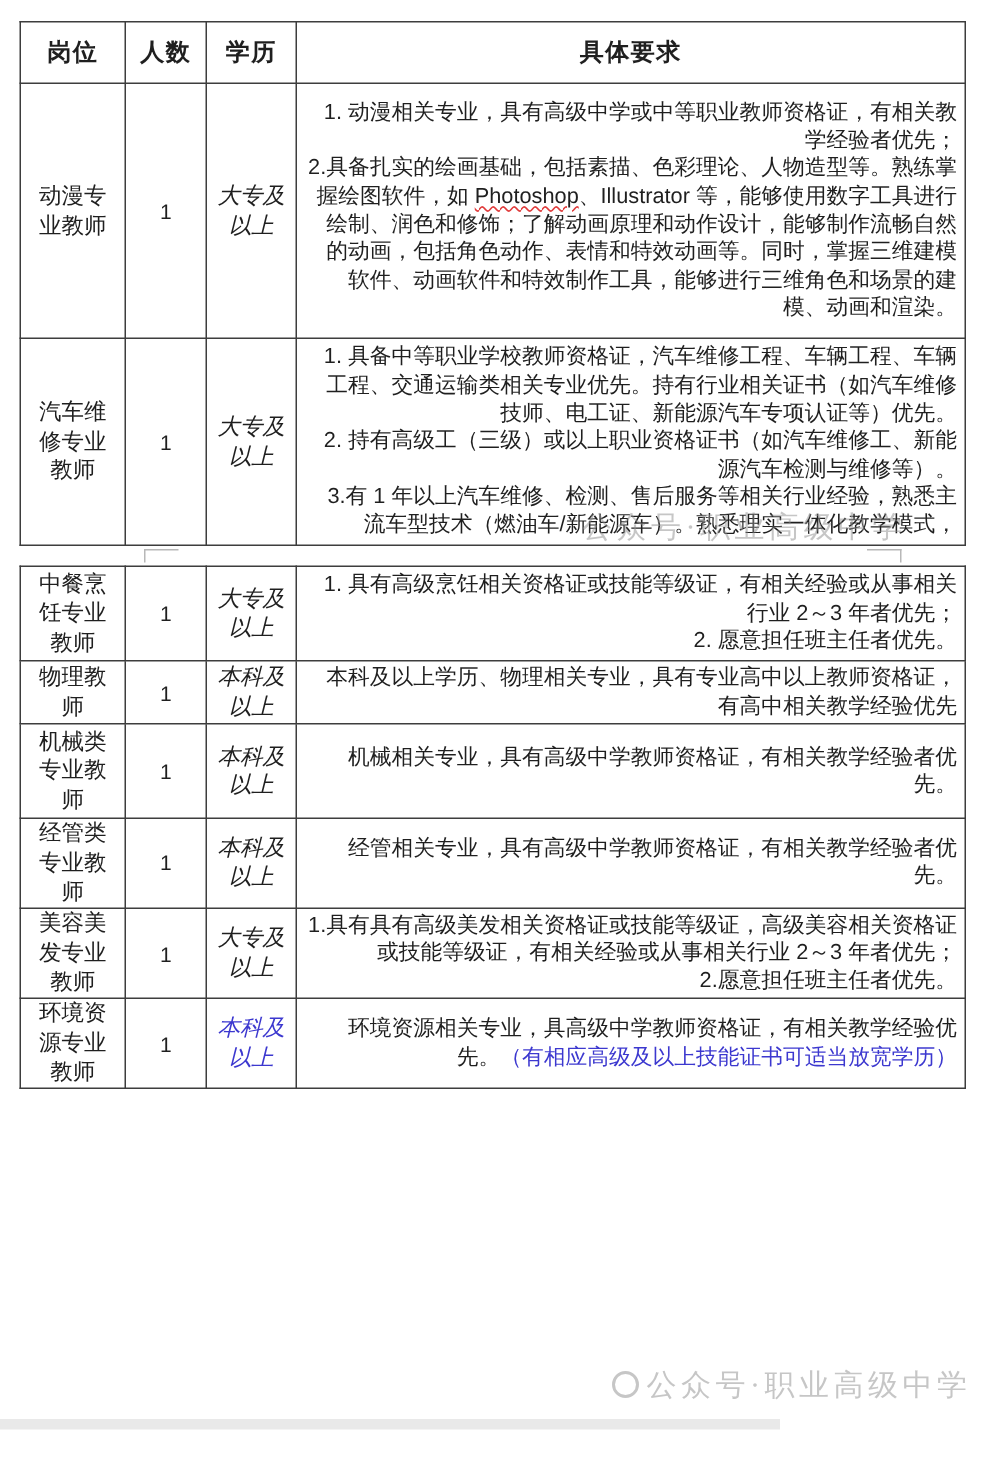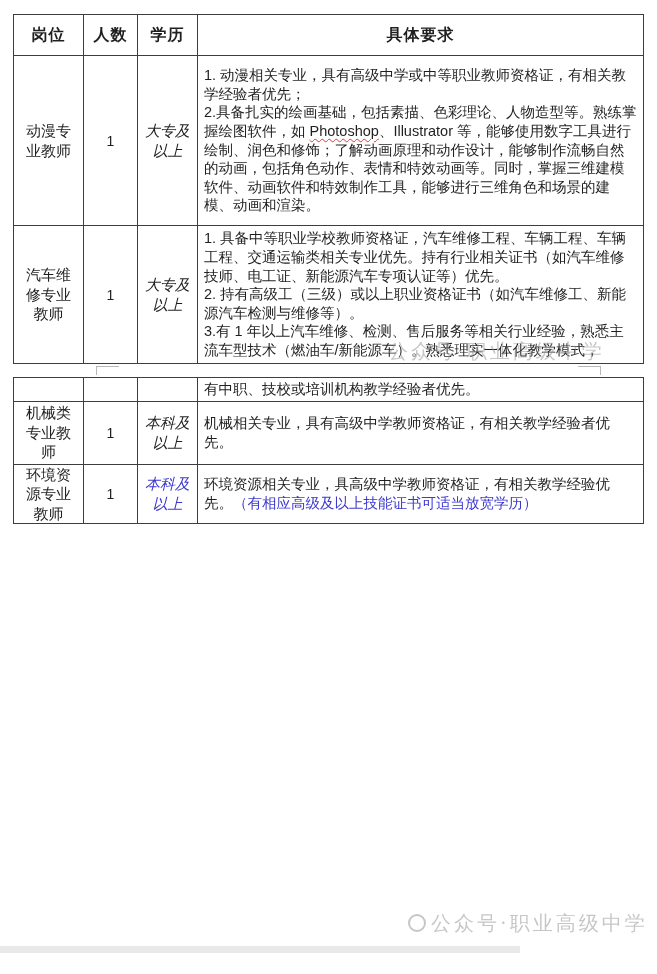--- a/index.html
+++ b/index.html
@@ -9,21 +9,21 @@
     font-family:"Liberation Sans","DejaVu Sans",sans-serif;
   }
   table{border-collapse:collapse;position:absolute;left:13px;table-layout:fixed;background:#fff;border-radius:19px;}
   #table-1{top:14px;width:630px;}
   #table-2{top:377px;width:630px;}
   th,td{border:1px solid #3d3d3d;overflow:hidden;}
   th{font-size:16px;font-weight:bold;text-align:center;vertical-align:middle;letter-spacing:1px;}
   .c-pos{text-align:center;vertical-align:middle;font-size:15px;line-height:19.5px;padding:0 9px;}
   .c-cnt{text-align:center;vertical-align:middle;font-size:14px;}
   .c-edu{text-align:center;vertical-align:middle;font-size:15px;line-height:19.5px;padding:0 5px;font-style:italic;}
-  .c-req{font-size:14.5px;line-height:18.6px;text-align:left;vertical-align:middle;padding:2px 5px 2px 6px;}
+  .c-req{font-size:14.5px;line-height:18.6px;text-align:right;vertical-align:middle;padding:2px 5px 2px 6px;}
   .blue{color:#3c38cf;}
   .squiggle{text-decoration:underline wavy #e03a3a;text-decoration-thickness:1px;text-underline-offset:2px;}
   .wm{position:absolute;color:#8f8f8f;opacity:0.5;font-size:20px;letter-spacing:3px;
       white-space:nowrap;pointer-events:none;z-index:9;font-family:Liberation Serif, serif;}
   .wm-icon{display:inline-block;width:14px;height:14px;border:2px solid #8f8f8f;border-radius:50%;
       vertical-align:-2px;margin-right:5px;}
   .mark{position:absolute;width:22px;height:8px;border-top:1px solid #b8b8b8;z-index:3;}
   #mark-left{left:96px;top:366px;border-left:1px solid #b8b8b8;}
   #mark-right{left:578px;top:366px;border-right:1px solid #b8b8b8;}
   #edge-shadow{position:absolute;left:0;top:946px;width:520px;height:7px;background:#e9e9e9;z-index:1;}
@@ -71,31 +71,55 @@
 <div class="mark" id="mark-right"></div>
 
 <table id="table-2">
   <colgroup>
       <col style="width:70px">
       <col style="width:54px">
       <col style="width:60px">
       <col style="width:446px">
     </colgroup>
   <tbody>
-      <tr style="height:21px">
-    <td class="c-pos"></td>
-    <td class="c-cnt"></td>
-    <td class="c-edu"></td>
-    <td class="c-req">有中职、技校或培训机构教学经验者优先。</td>
+  <tr style="height:63px">
+    <td class="c-pos">中餐烹饪专业教师</td>
+    <td class="c-cnt">1</td>
+    <td class="c-edu">大专及以上</td>
+    <td class="c-req">
+      <div>1. 具有高级烹饪相关资格证或技能等级证，有相关经验或从事相关行业 2～3 年者优先；</div>
+      <div>2. 愿意担任班主任者优先。</div>
+    </td>
+  </tr>
+  <tr style="height:42px">
+    <td class="c-pos">物理教师</td>
+    <td class="c-cnt">1</td>
+    <td class="c-edu">本科及以上</td>
+    <td class="c-req">本科及以上学历、物理相关专业，具有专业高中以上教师资格证，有高中相关教学经验优先</td>
   </tr>
   <tr style="height:63px">
     <td class="c-pos">机械类专业教师</td>
     <td class="c-cnt">1</td>
     <td class="c-edu">本科及以上</td>
     <td class="c-req">机械相关专业，具有高级中学教师资格证，有相关教学经验者优先。</td>
+  </tr>
+  <tr style="height:57px">
+    <td class="c-pos">经管类专业教师</td>
+    <td class="c-cnt">1</td>
+    <td class="c-edu">本科及以上</td>
+    <td class="c-req">经管相关专业，具有高级中学教师资格证，有相关教学经验者优先。</td>
+  </tr>
+  <tr style="height:59px">
+    <td class="c-pos">美容美发专业教师</td>
+    <td class="c-cnt">1</td>
+    <td class="c-edu">大专及以上</td>
+    <td class="c-req">
+      <div>1.具有具有高级美发相关资格证或技能等级证，高级美容相关资格证或技能等级证，有相关经验或从事相关行业 2～3 年者优先；</div>
+      <div>2.愿意担任班主任者优先。</div>
+    </td>
   </tr>
   <tr style="height:58px">
     <td class="c-pos">环境资源专业教师</td>
     <td class="c-cnt">1</td>
     <td class="c-edu blue">本科及以上</td>
     <td class="c-req"><span>环境资源相关专业，具高级中学教师资格证，有相关教学经验优先。</span><span class="blue">（有相应高级及以上技能证书可适当放宽学历）</span></td>
   </tr>
 </tbody>
   </table>
 

